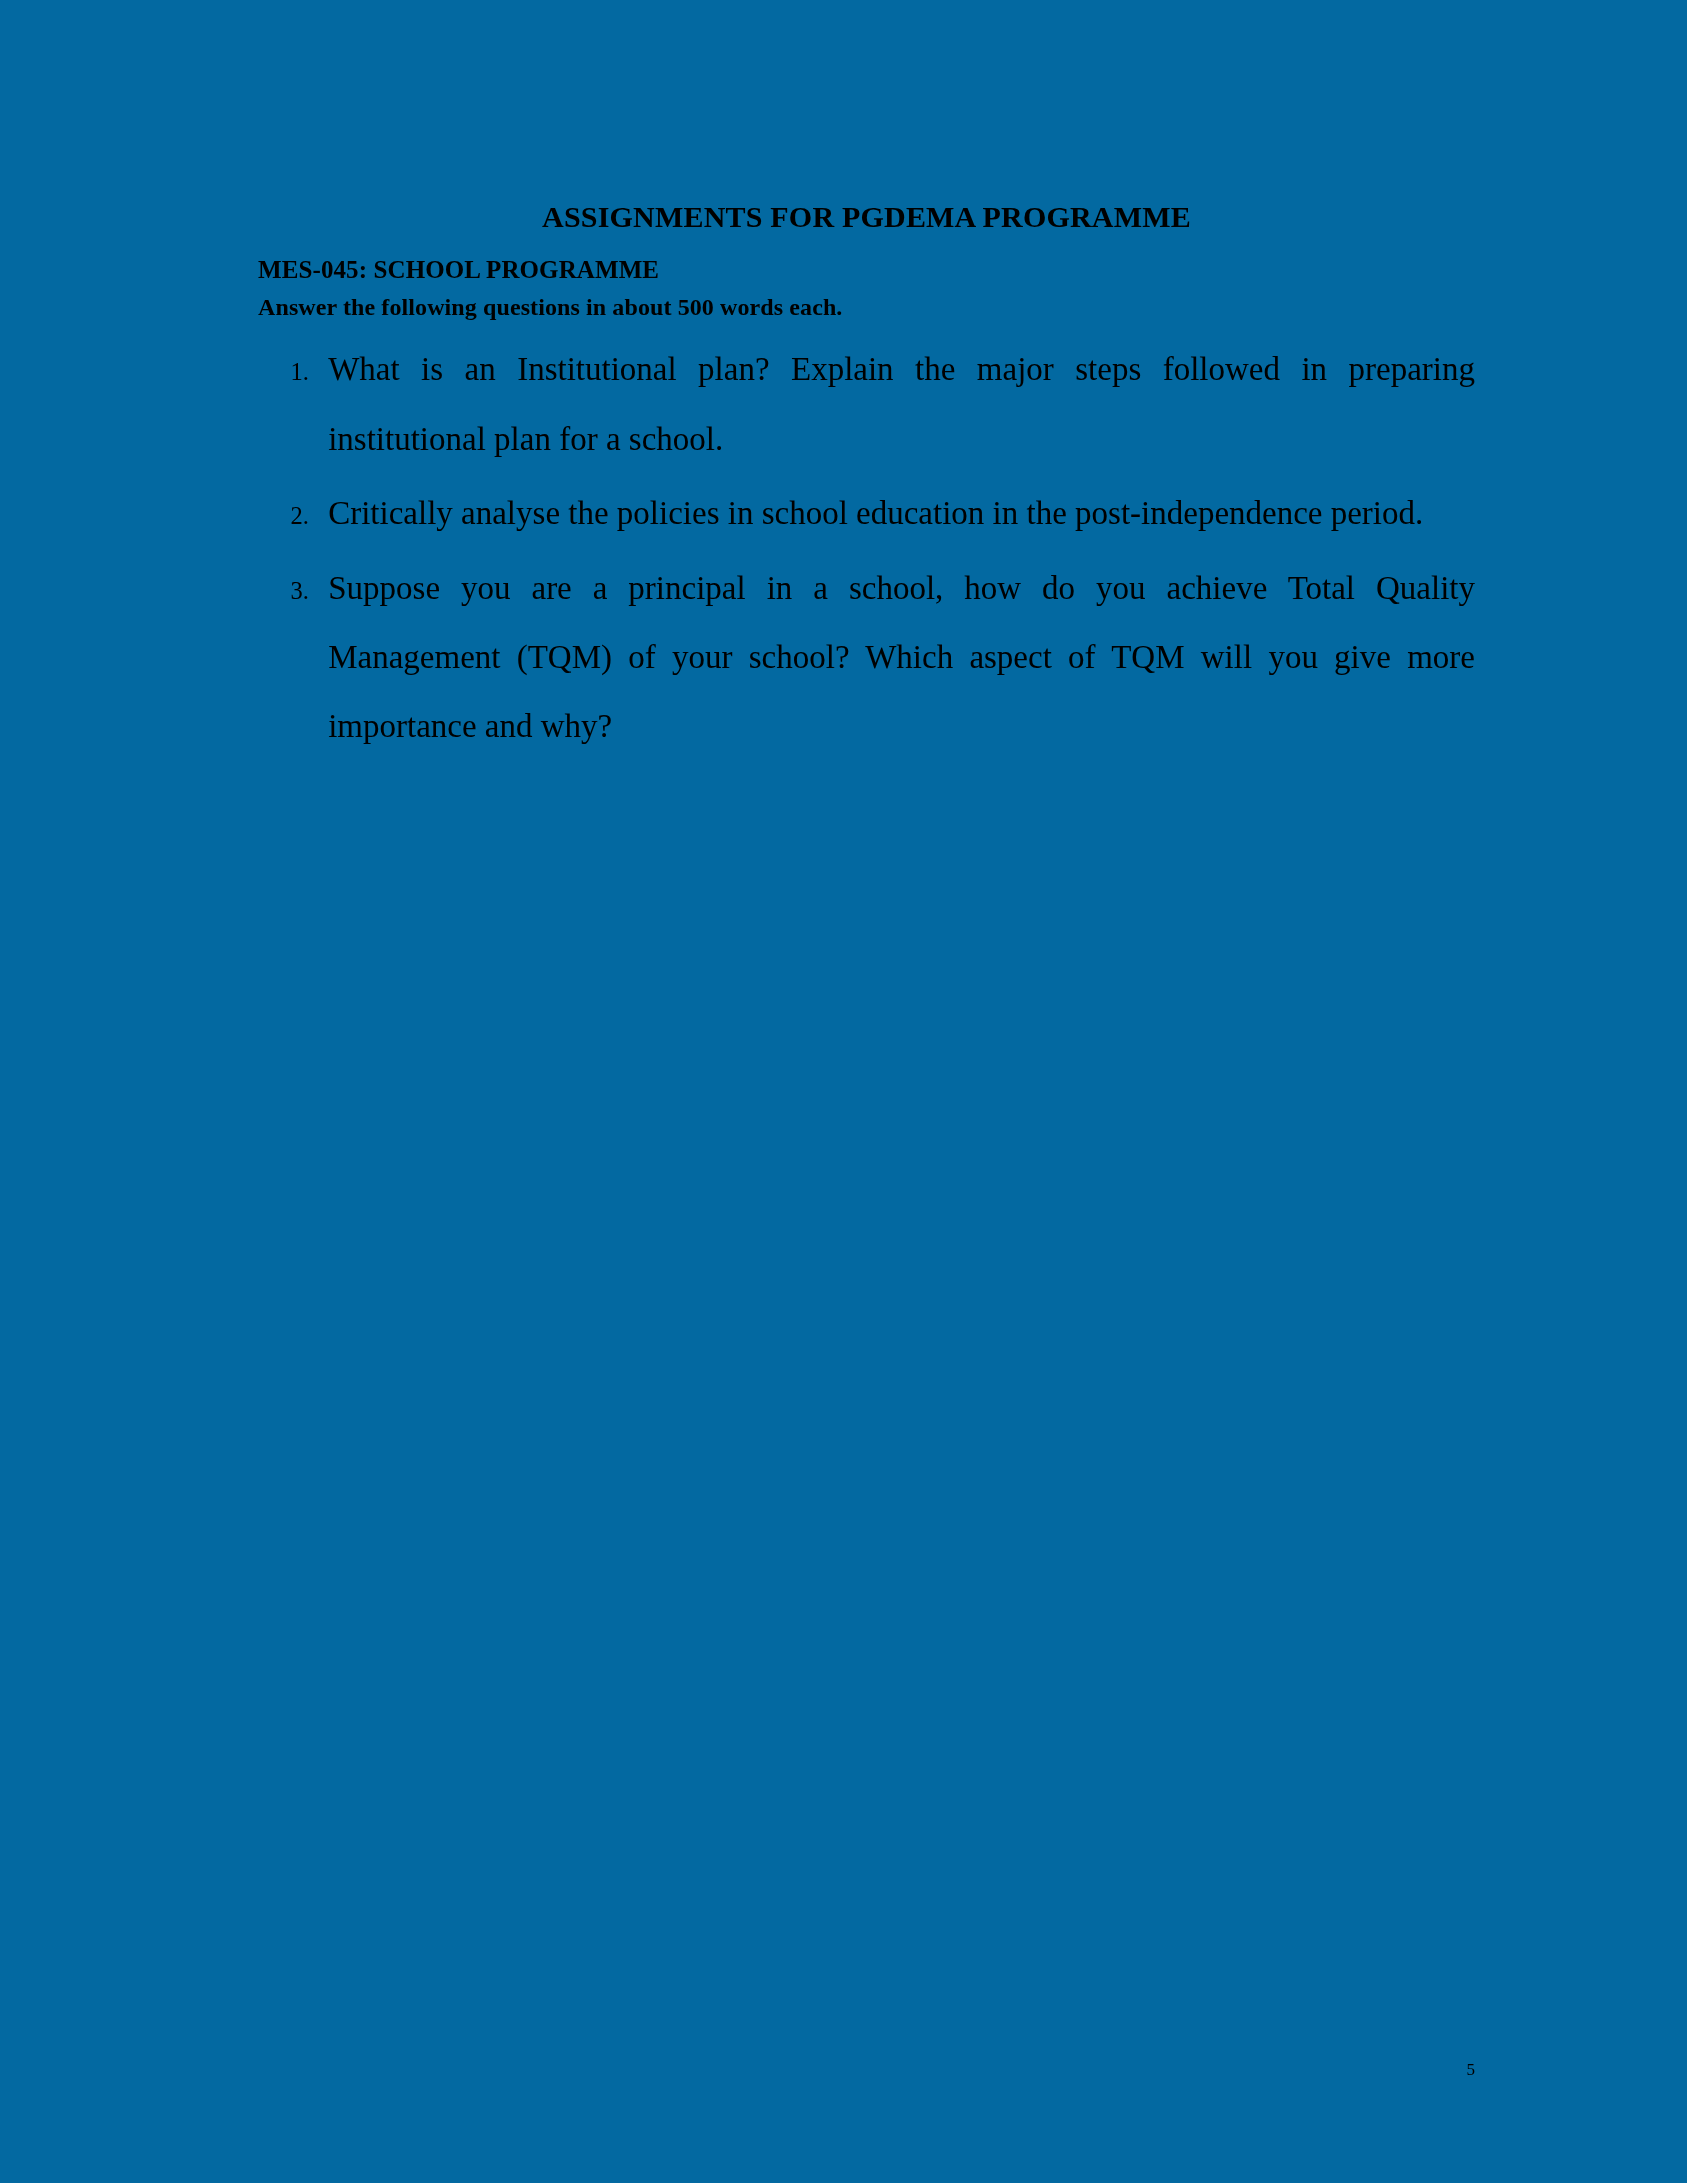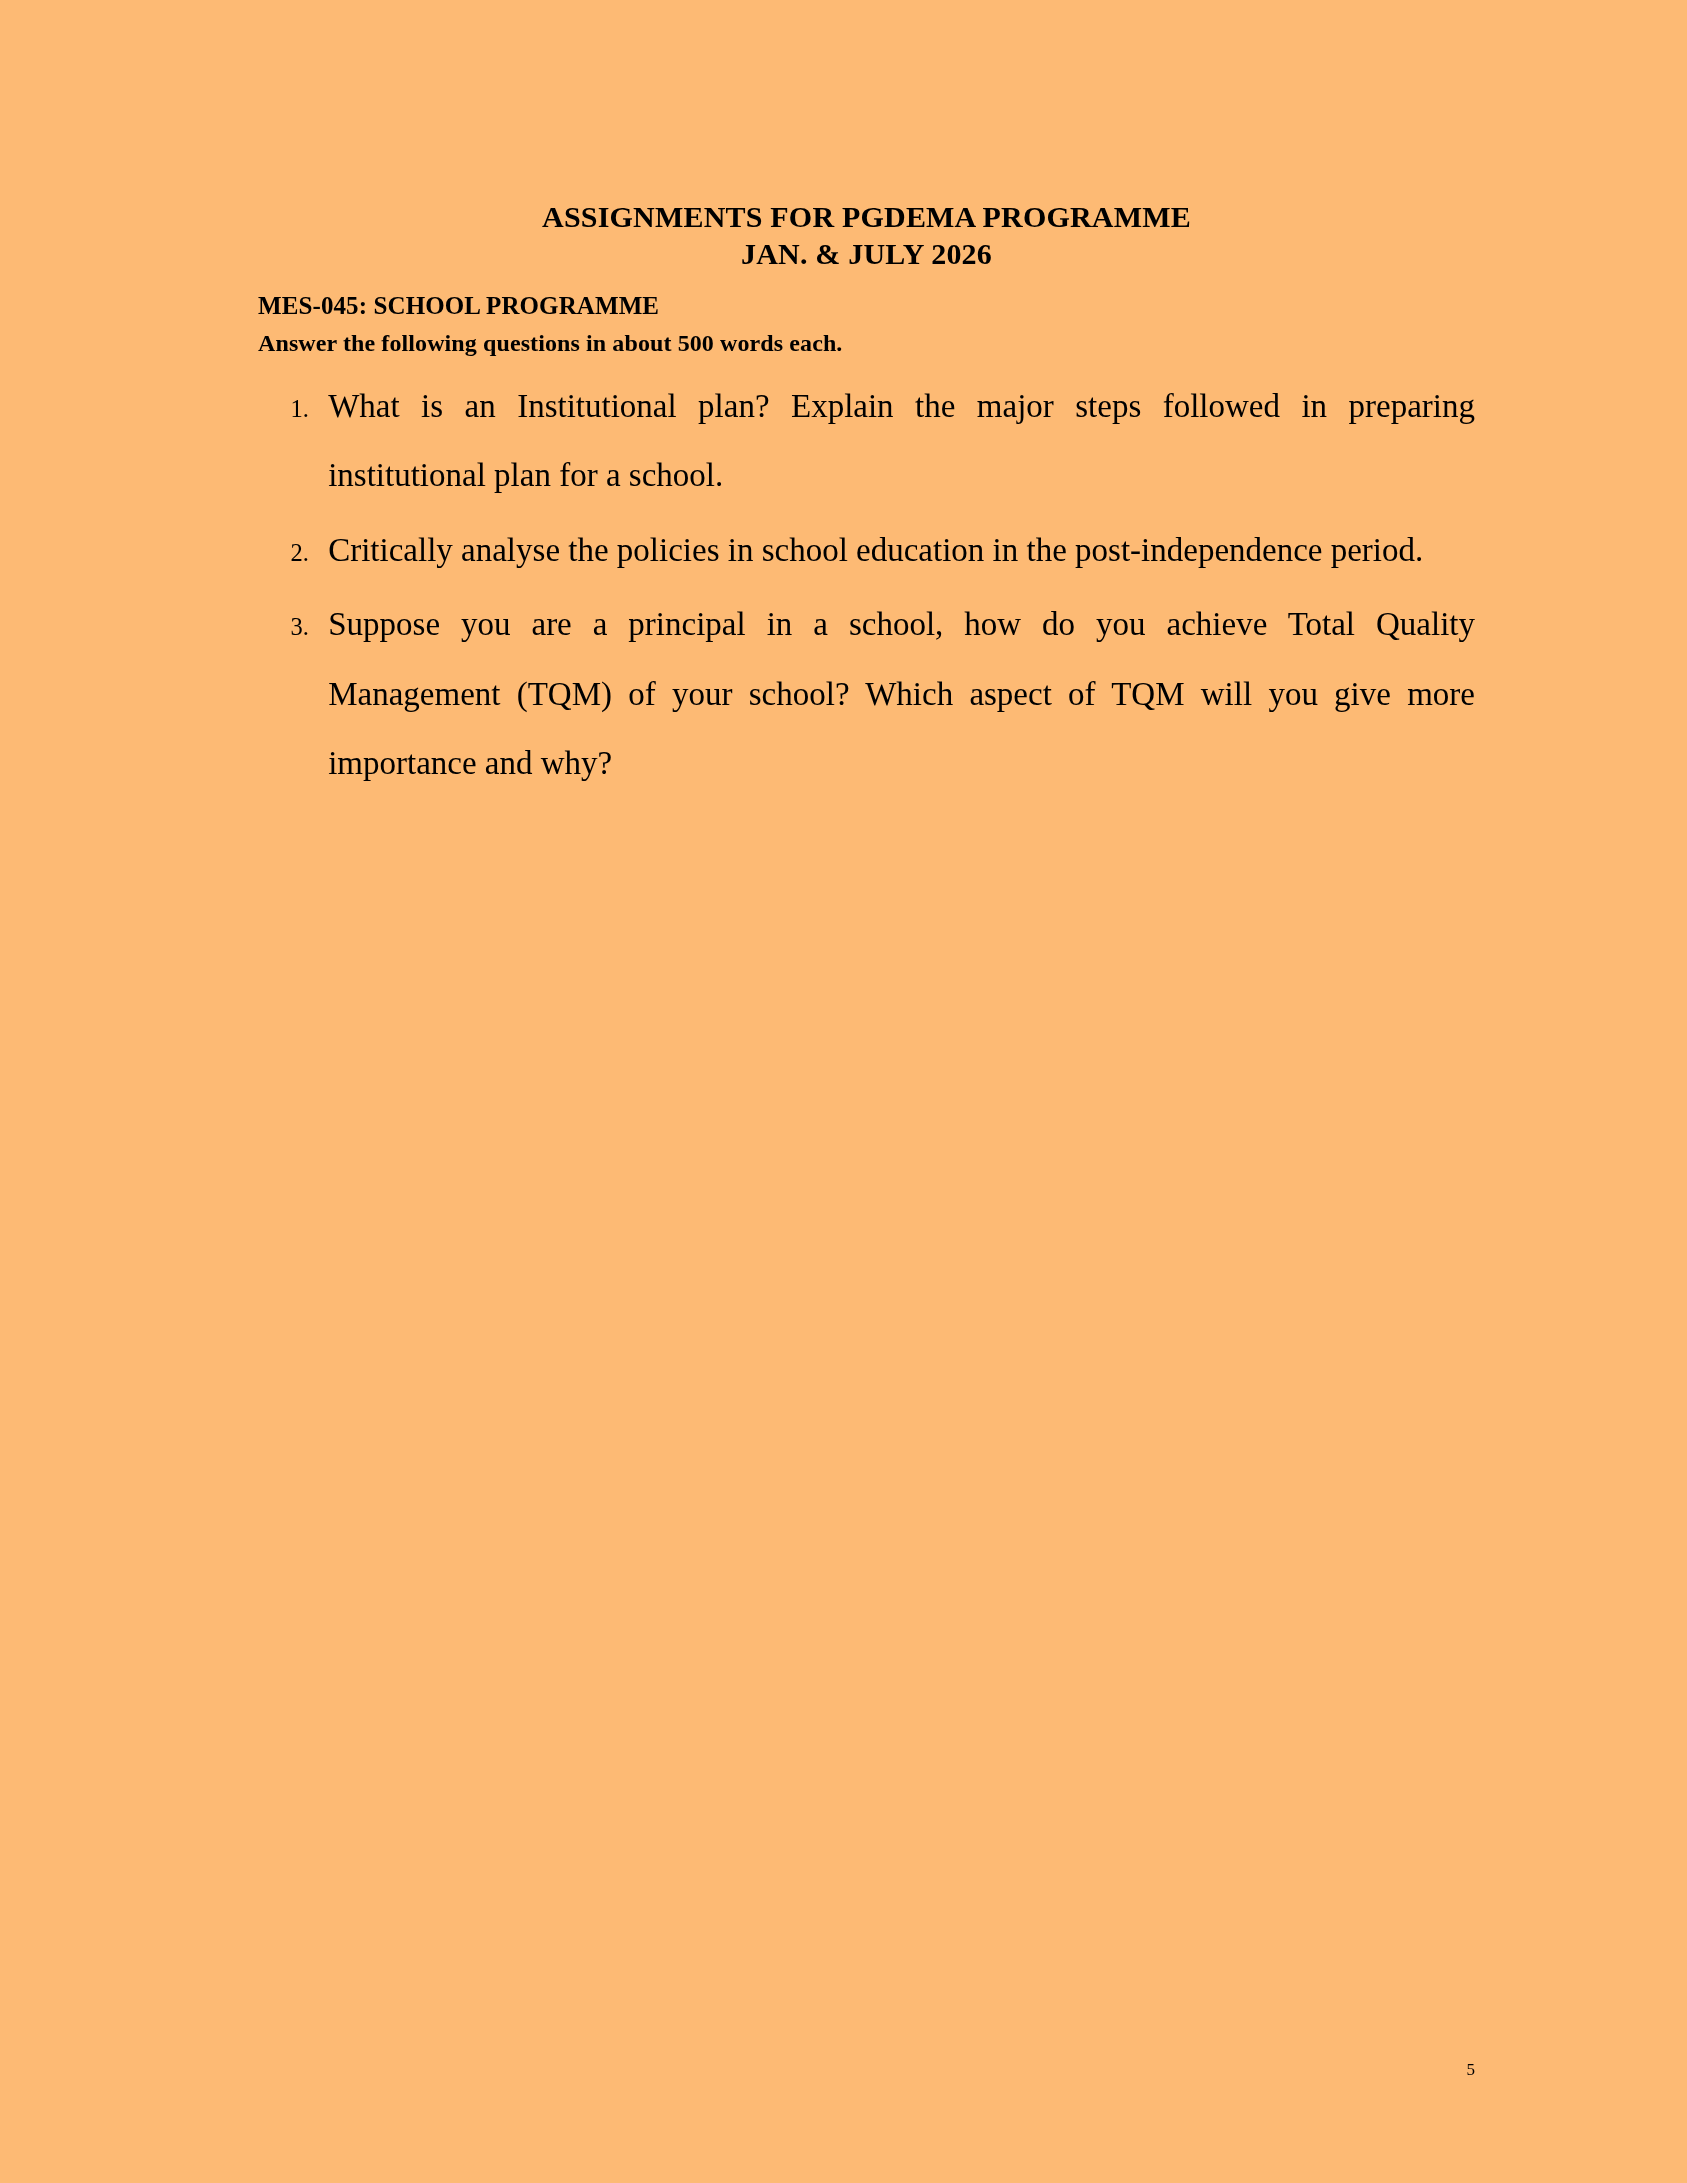--- a/index.html
+++ b/index.html
@@ -9,21 +9,21 @@
   }
   body {
     font-family: "Liberation Serif", "DejaVu Serif", serif;
     color: #000000;
   }
   .page {
     position: relative;
     width: 1687px;
     height: 2183px;
     margin: 0 auto;
-    background: #fdba74;
+    background: #0369a1;
     box-sizing: border-box;
     padding: 179px 212px 105px 258px;
   }
   .doc-title {
     text-align: center;
     font-weight: bold;
     font-size: 30px;
     line-height: 1.22;
     letter-spacing: 0.2px;
   }
@@ -66,21 +66,20 @@
     text-align: right;
   }
 </style>
 </head>
 <body>
 
 <div class="page">
 
   <h1 class="doc-title">
     <span class="line1">ASSIGNMENTS FOR PGDEMA PROGRAMME</span>
-    <span class="line2">JAN. &amp; JULY 2026</span>
   </h1>
 
   <div class="course-line">MES-045: SCHOOL PROGRAMME</div>
 
   <div class="instruction-line">Answer the following questions in about 500 words each.</div>
 
   <ol class="questions">
     <li>What is an Institutional plan? Explain the major steps followed in preparing institutional plan for a school.</li>
     <li>Critically analyse the policies in school education in the post-independence period.</li>
     <li>Suppose you are a principal in a school, how do you achieve Total Quality Management (TQM) of your school? Which aspect of TQM will you give more importance and why?</li>

